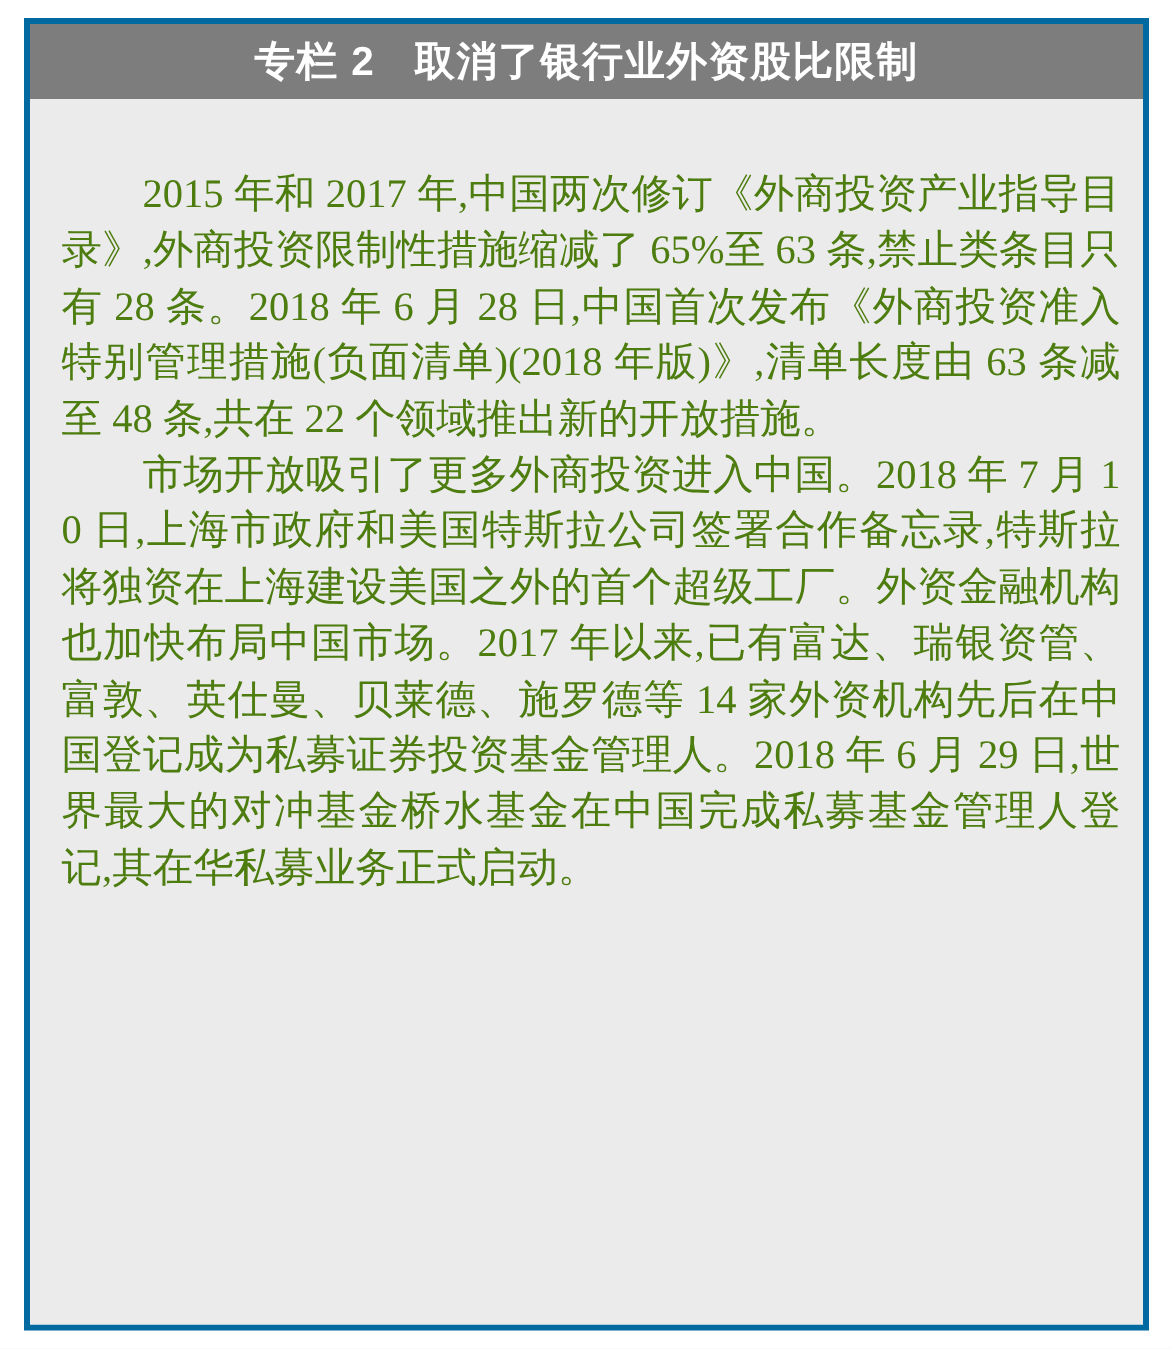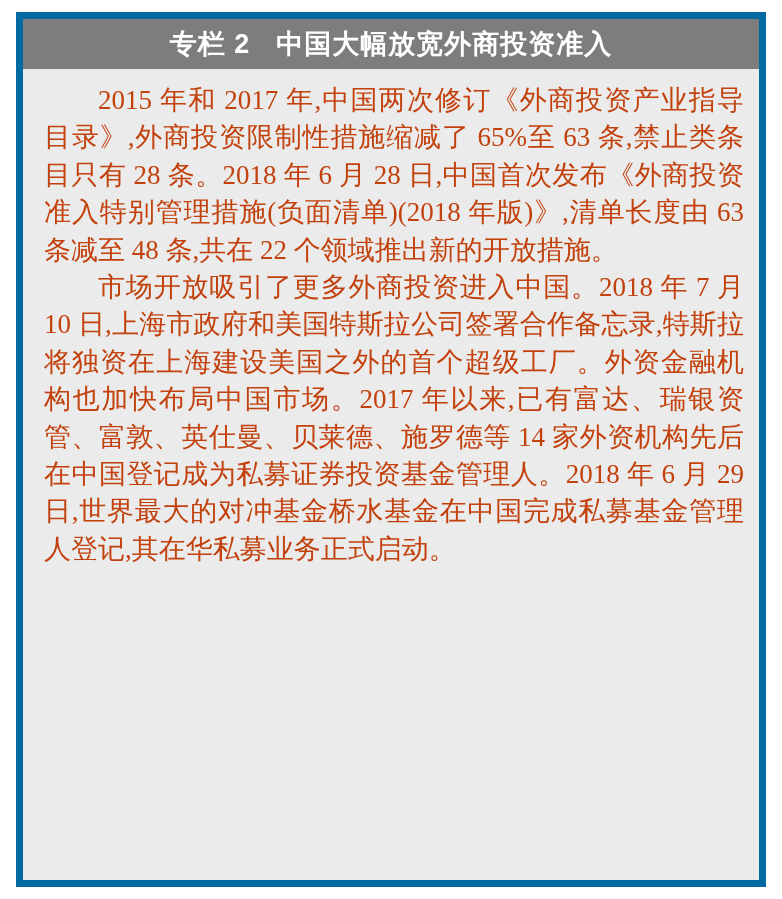--- a/index.html
+++ b/index.html
@@ -13,24 +13,25 @@
     font-family: "Liberation Serif", serif;
     overflow: hidden;
   }
   .column-box {
     box-sizing: border-box;
     position: absolute;
     left: 16px;
     top: 12px;
     width: 750px;
     height: 875px;
-    border: 7px solid #0369a1;
+    border: 4px solid #0369a1;
     background: #ebebeb;
     display: flex;
     flex-direction: column;
+    gap: 32px;
   }
   .title-bar {
     flex: 0 0 50px;
     background: #7d7d7d;
     color: #ffffff;
     display: flex;
     align-items: center;
     justify-content: center;
     font-family: "Liberation Sans", sans-serif;
     font-weight: bold;
@@ -47,31 +48,31 @@
     padding: 13px 15px 6px 21px;
     overflow: hidden;
   }
   .body-area p {
     margin: 0;
     text-indent: 2em;
     text-align: justify;
     text-justify: inter-ideograph;
     font-size: 27px;
     line-height: 37.4px;
-    color: #c2410c;
+    color: #4d7c0f;
     word-break: break-all;
   }
 </style>
 </head>
 <body>
 
 <div class="column-box">
   <div class="title-bar">
     <span>专栏 2</span>
     <span class="gap"></span>
-    <span>中国大幅放宽外商投资准入</span>
+    <span>取消了银行业外资股比限制</span>
   </div>
   <div class="body-area">
     <p>2015 年和 2017 年,中国两次修订《外商投资产业指导目录》,外商投资限制性措施缩减了 65%至 63 条,禁止类条目只有 28 条。2018 年 6 月 28 日,中国首次发布《外商投资准入特别管理措施(负面清单)(2018 年版)》,清单长度由 63 条减至 48 条,共在 22 个领域推出新的开放措施。</p>
     <p>市场开放吸引了更多外商投资进入中国。2018 年 7 月 10 日,上海市政府和美国特斯拉公司签署合作备忘录,特斯拉将独资在上海建设美国之外的首个超级工厂。外资金融机构也加快布局中国市场。2017 年以来,已有富达、瑞银资管、富敦、英仕曼、贝莱德、施罗德等 14 家外资机构先后在中国登记成为私募证券投资基金管理人。2018 年 6 月 29 日,世界最大的对冲基金桥水基金在中国完成私募基金管理人登记,其在华私募业务正式启动。</p>
 
   </div>
 </div>
 
 </body></html>

